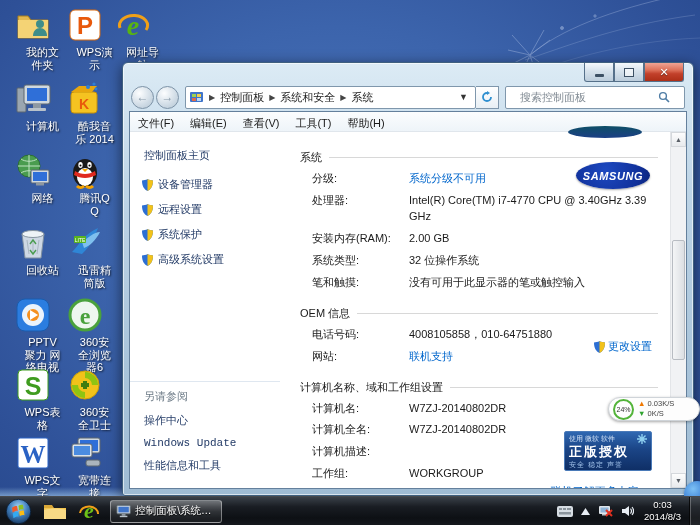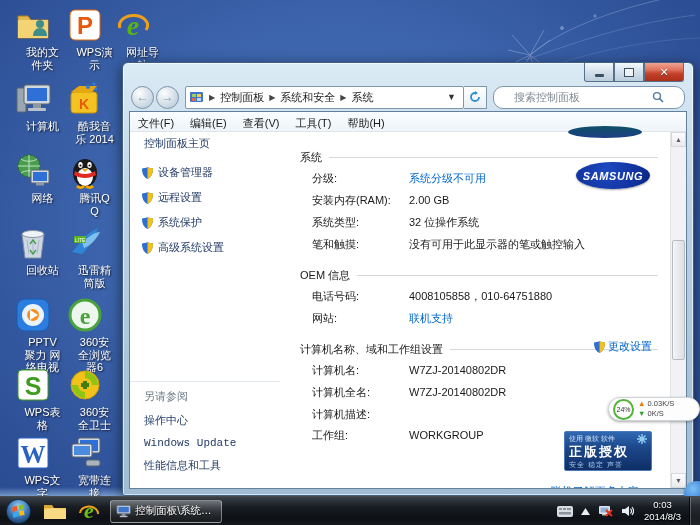--- a/index.html
+++ b/index.html
@@ -38,34 +38,34 @@
   .navbtn{width:21px;height:21px;border-radius:50%;border:1px solid #7d93a7;
     background:radial-gradient(circle at 35% 30%, #fdfeff, #cfdbe5 60%, #b4c5d3);
     color:#8a9aa9;font-size:12px;display:flex;align-items:center;justify-content:center;margin-right:2px;}
   .addr{flex:1;height:21px;margin-left:4px;background:#fff;border:1px solid #7f97ac;border-radius:2px;
     display:flex;align-items:center;padding:0 4px;min-width:0;}
   .crumb{display:flex;align-items:center;color:#1a1a1a;white-space:nowrap;}
   .crumb .sep{color:#444;font-size:8px;margin:0 5px;}
   .addr .ddown{margin-left:auto;color:#333;font-size:9px;padding:0 3px;}
   .refresh{width:22px;height:21px;border:1px solid #7f97ac;border-left:none;background:linear-gradient(#fff,#e8eff5);
     display:flex;align-items:center;justify-content:center;}
-  .searchbox{width:150px;height:21px;margin-left:6px;background:#fff;border:1px solid #7f97ac;border-radius:10px;
-    display:flex;align-items:center;padding:0 20px;}
+  .searchbox{width:150px;height:21px;margin-left:6px;background:#fff;border:1px solid #7f97ac;border-radius:2px;
+    display:flex;align-items:center;padding:0 14px;}
   .searchbox .ph{color:#808a93;flex:1;font-size:11px;}
 
   .win-body{position:absolute;left:6px;right:6px;top:48px;bottom:6px;background:#fff;
     border:1px solid #64809c;display:flex;flex-direction:column;overflow:hidden;}
   .menubar{height:19px;background:linear-gradient(#fbfdfe,#eef4f9);border-bottom:1px solid #e0e6ec;
     display:flex;align-items:flex-end;padding-left:8px;color:#1a1a1a;}
   .menubar .mi{margin-right:16px;}
 
   .client{flex:1;display:flex;min-height:0;position:relative;}
 
   
-  .sidebar{width:156px;position:relative;padding-top:4px;flex-shrink:0;}
+  .sidebar{width:156px;position:relative;padding-top:16px;flex-shrink:0;}
   .side-home{margin:0 0 14px 14px;color:#223a66;}
   .side-task{display:flex;align-items:center;margin:0 0 10px 12px;color:#223a66;}
   .side-task svg{margin-right:5px;flex-shrink:0;}
   .see-also{position:absolute;left:0;right:6px;bottom:6px;border-top:1px solid #dfe7f0;padding:7px 0 0 14px;}
   .see-also .sa-title{color:#6d7b87;margin-bottom:9px;}
   .see-also .sa-item{color:#223a66;margin-bottom:9px;font-family:Liberation Mono, monospace;}
 
   
   .main{flex:1;position:relative;padding:0 12px 0 14px;min-width:0;}
   .sec{margin-top:15px;}
@@ -395,20 +395,24 @@
         <div class="sec" style="margin-top:18px">
           <div class="sec-h">
               <span>系统</span>
               <span class="rule"></span>
             </div>
           <div class="row">
               <span class="lab">分级:</span>
               <a class="lnk" href="#">系统分级不可用</a>
             </div>
           <div class="row">
+              <span class="lab">处理器:</span>
+              <span class="val">Intel(R) Core(TM) i7-4770 CPU @ 3.40GHz  3.39 GHz</span>
+            </div>
+          <div class="row">
               <span class="lab">安装内存(RAM):</span>
               <span class="val">2.00 GB</span>
             </div>
           <div class="row">
               <span class="lab">系统类型:</span>
               <span class="val">32 位操作系统</span>
             </div>
           <div class="row">
               <span class="lab">笔和触摸:</span>
               <span class="val">没有可用于此显示器的笔或触控输入</span>

